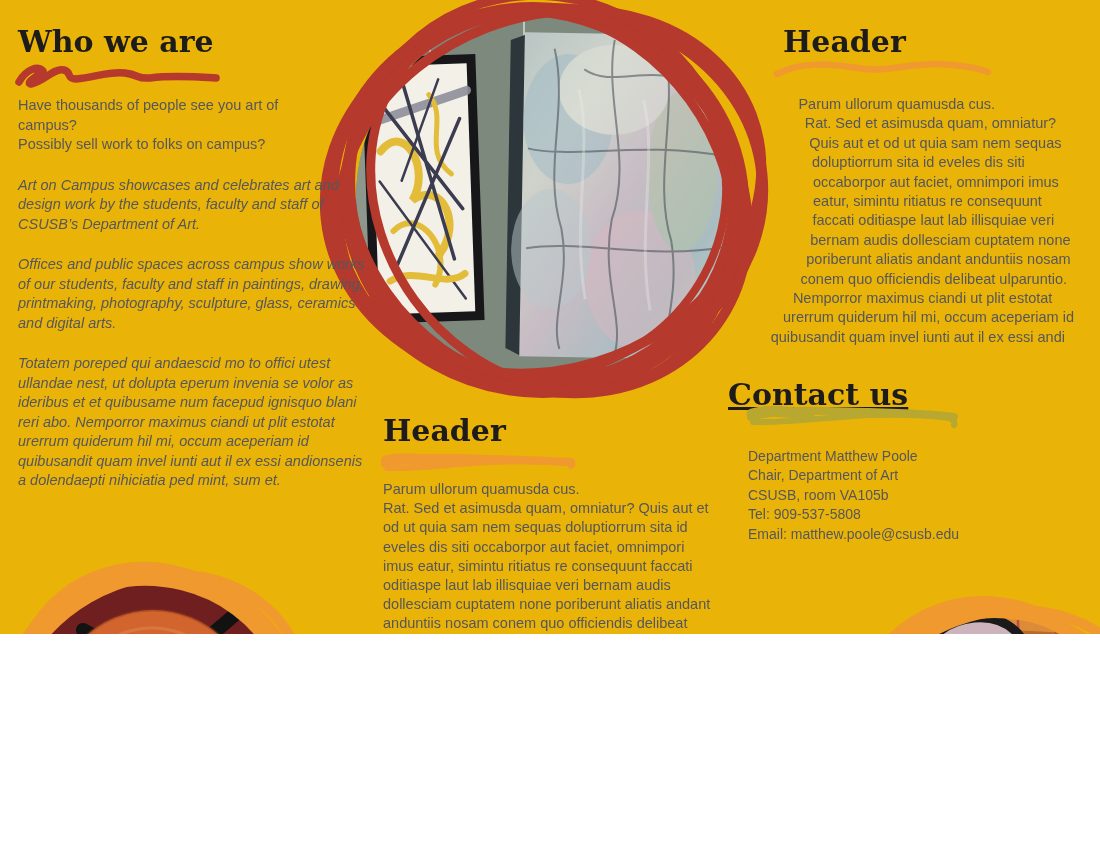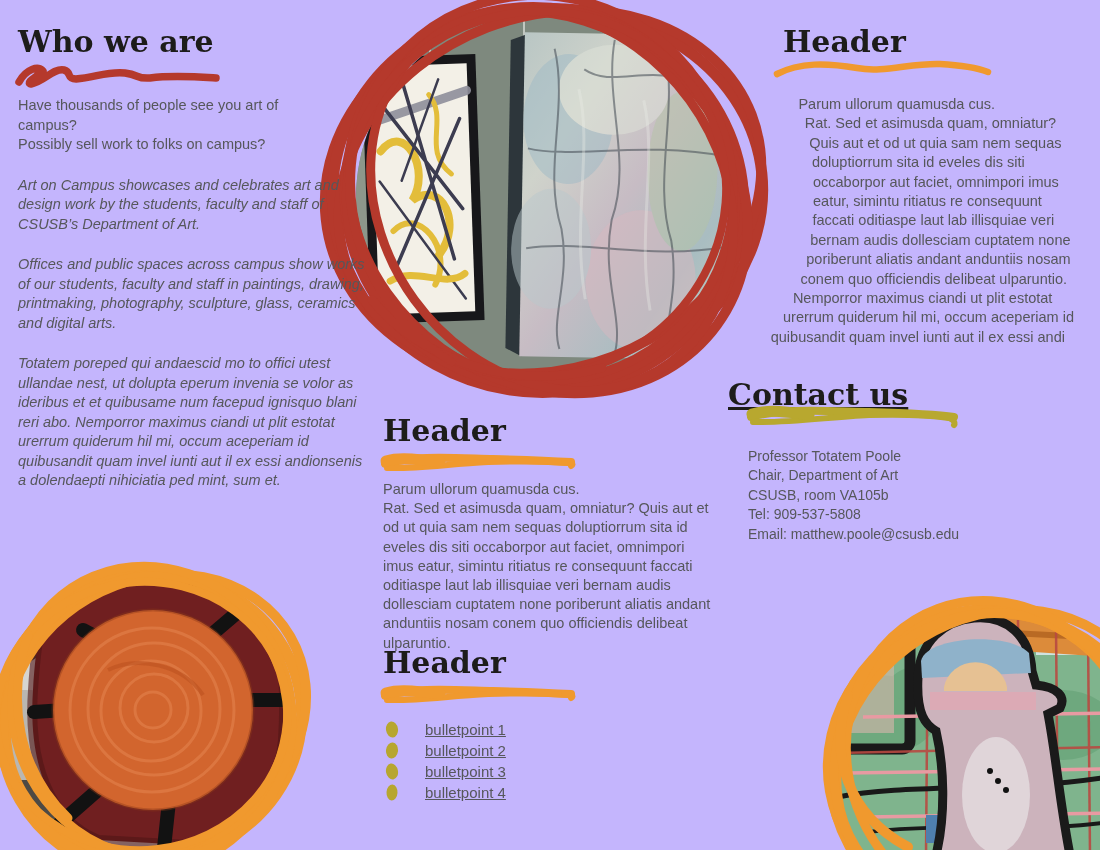--- a/index.html
+++ b/index.html
@@ -1,17 +1,17 @@
 <!DOCTYPE html>
 <html><head>
 <meta charset="utf-8">
 <style>
   html,body{margin:0;padding:0;background:#ffffff;}
   .page{
-    position:relative;width:1100px;height:850px;background:#c4b5fd;
+    position:relative;width:1100px;height:634px;background:#eab308;
     overflow:hidden;font-family:"Liberation Sans",sans-serif;
   }
   .abs{position:absolute;}
   .decor{z-index:1;}
   .txt{z-index:2;}
   .h{
     font-family:"DejaVu Serif","Liberation Serif",serif;
     font-weight:700;font-size:30px;color:#1d1c1a;letter-spacing:0px;
     white-space:nowrap;
   }
@@ -307,20 +307,20 @@
   <div class="abs txt h" style="left:728px;top:377px;text-decoration:underline;">Contact us</div>
   <svg class="abs txt" style="left:744px;top:401px;" width="220" height="30" viewBox="0 0 220 30">
     <g class="stroke-olive nofill" stroke-linecap="round">
       <path d="M7,16 C38,7 80,10 125,11 C160,12 190,13 210,16" stroke-width="8"></path>
       <path d="M9,21 C45,22 85,16 125,14 C160,13 185,14 205,17" stroke-width="6"></path>
       <path d="M8,13 C25,8 45,11 65,14" stroke-width="11"></path>
       <path d="M200,15 C208,17 212,21 210,24" stroke-width="6"></path>
     </g>
   </svg>
   <div class="abs txt body-text contact-text">
-    <div class="line">Professor Totatem Poole</div>
+    <div class="line">Department Matthew Poole</div>
     <div class="line">Chair, Department of Art</div>
     <div class="line">CSUSB, room VA105b</div>
     <div class="line">Tel: 909-537-5808</div>
     <div class="line">Email: matthew.poole@csusb.edu</div>
   </div>
 
 </div>
 
 </body></html>

